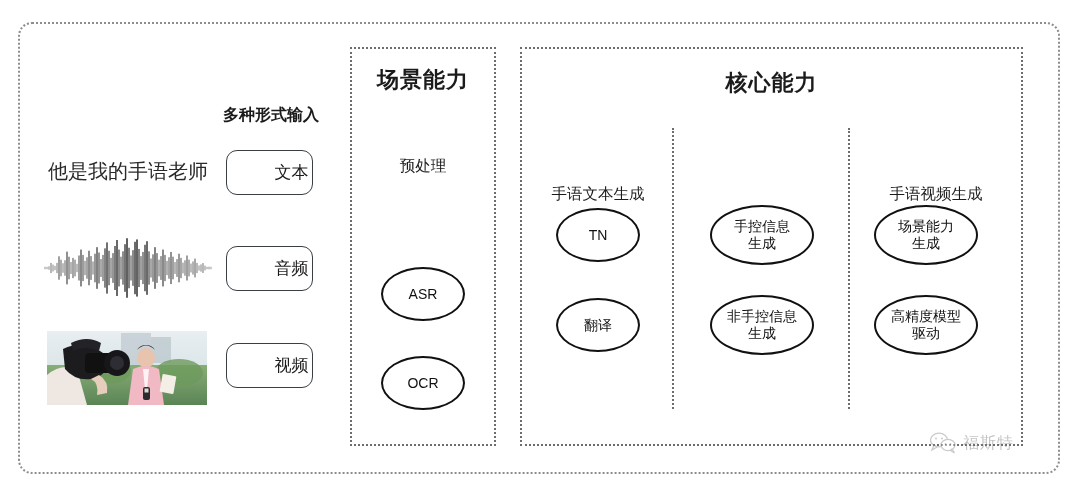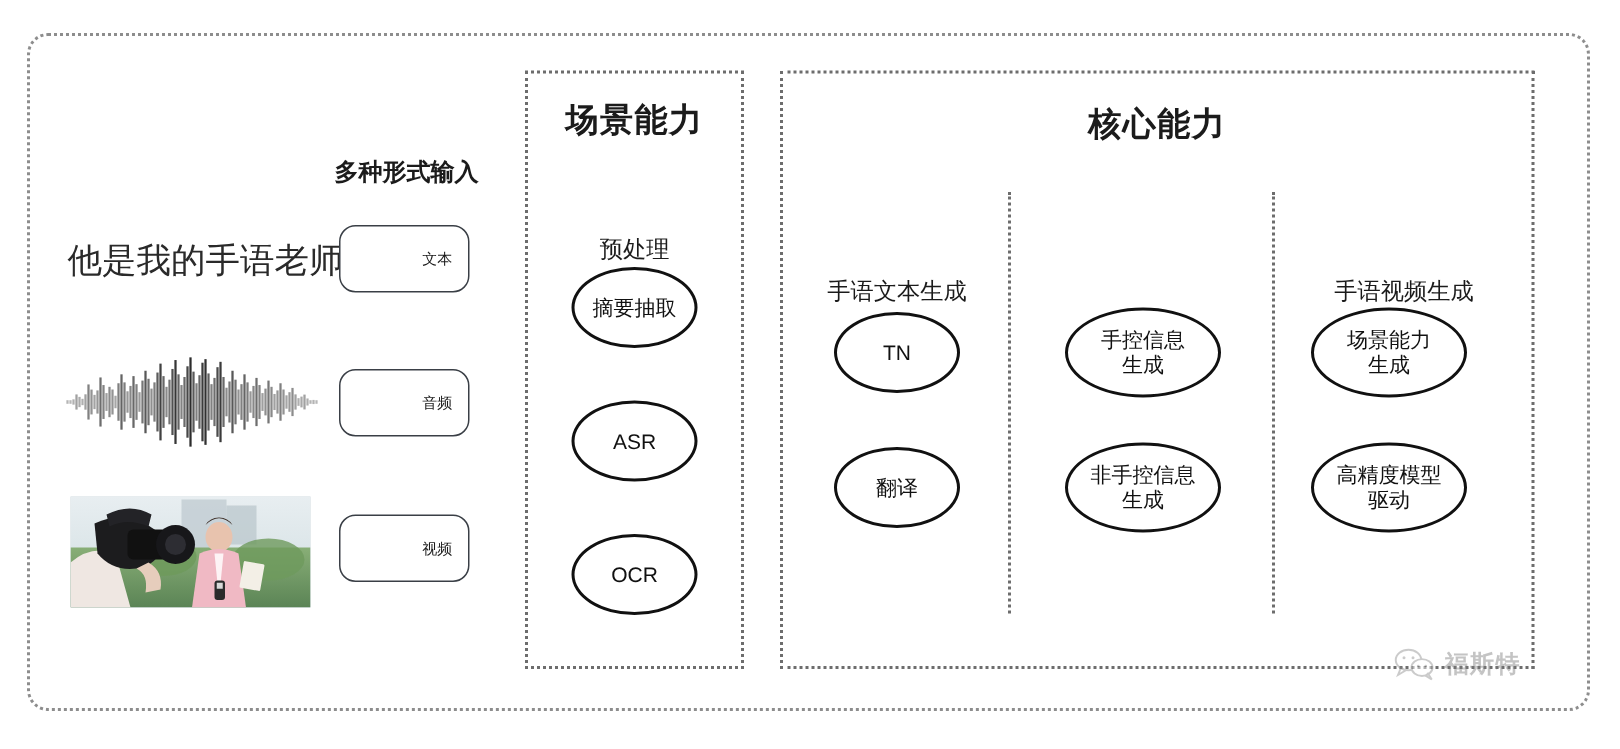--- a/index.html
+++ b/index.html
@@ -66,21 +66,21 @@
 
   
   .chip{
     position:absolute;
     box-sizing:border-box;
     width:87px;height:45px;
     border:1.6px solid #3a3f46;
     border-radius:11px;
     background:#fff;
     display:flex;align-items:center;justify-content:center;
-    font-size:10px;
+    font-size:17px;
     color:#1b1b1b;
     padding-left:44px;
   }
 
   
   .ellipse{
     position:absolute;
     box-sizing:border-box;
     border:2.6px solid #111;
     border-radius:50%;
@@ -98,42 +98,42 @@
     position:absolute;
     left:216px;top:105px;width:110px;
     text-align:center;
     font-weight:bold;
     font-size:16px;
   }
   #sample-sentence{
     position:absolute;
     left:45px;top:158px;width:166px;
     text-align:center;
-    font-size:23px;
+    font-size:20px;
     color:#2a2a2a;
     white-space:nowrap;
   }
 
   
   #waveform{position:absolute;left:44px;top:237px;width:168px;height:62px;}
 
   
   #video-thumb{
     position:absolute;left:47px;top:331px;width:160px;height:74px;
     overflow:hidden;background:#cfd9dd;
   }
 
   
   #watermark{
     position:absolute;left:928px;top:432px;
     display:flex;align-items:center;gap:5px;
     opacity:.45;
   }
   #watermark-text{
-    font-size:16px;color:#7d7d7d;font-weight:bold;letter-spacing:1px;
+    font-size:16px;color:#7d7d7d;font-weight:normal;letter-spacing:1px;
   }
 </style>
 </head>
 <body>
 
 <div id="canvas">
 
   <div class="outer-frame"></div>
 
   <div id="input-group-label">多种形式输入</div>
@@ -271,23 +271,20 @@
     <span>音频</span>
   </div>
   <div class="chip" style="left:226px;top:343px;">
     <span>视频</span>
   </div>
 
   <div class="panel" id="panel-scene"></div>
   <div class="panel-title" id="title-scene" style="left:350px;width:146px;">场景能力</div>
   <div class="col-header" style="left:350px;top:132px;width:146px;">预处理</div>
 
-  <div class="ellipse" style="left:381px;top:178px;width:84px;height:54px;">
-    <span>摘要抽取</span>
-  </div>
   <div class="ellipse" style="left:381px;top:267px;width:84px;height:54px;">
     <span>ASR</span>
   </div>
   <div class="ellipse" style="left:381px;top:356px;width:84px;height:54px;">
     <span>OCR</span>
   </div>
 
   <div class="panel" id="panel-core"></div>
   <div class="panel-title" id="title-core" style="left:520px;width:503px;">核心能力</div>
 

